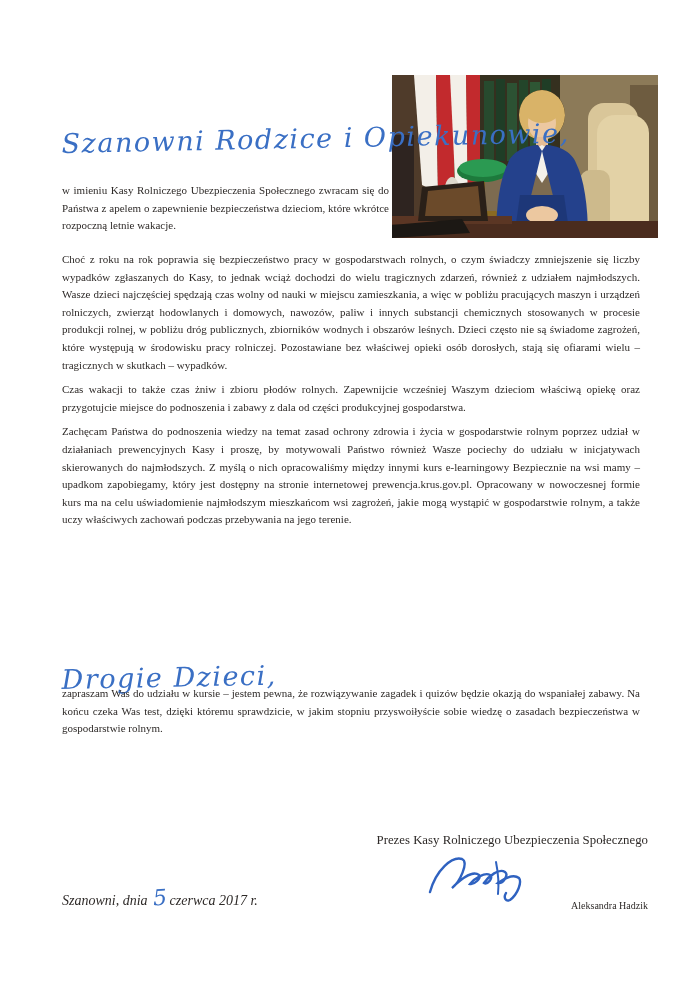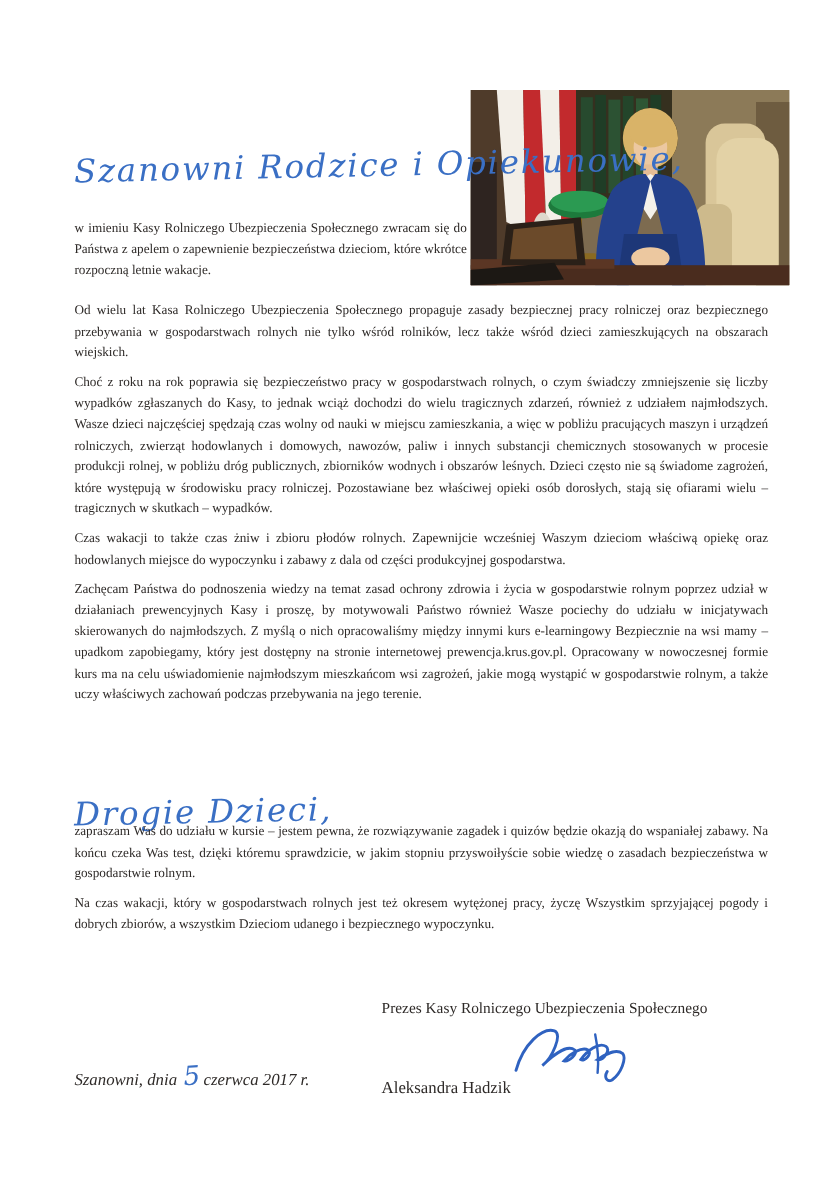--- a/index.html
+++ b/index.html
@@ -33,25 +33,25 @@
   .p1-block{position:absolute;left:62px;top:182px;width:327px;}
   .body-main{position:absolute;left:62px;top:251px;width:578px;}
   .salutation-2{position:absolute;left:62px;top:664px;}
   .body-children{position:absolute;left:62px;top:685px;width:578px;}
   .photo-frame{
     position:absolute;left:392px;top:75px;width:266px;height:163px;
     overflow:hidden;
   }
   .sign-block{
     position:absolute;left:318px;top:832px;width:330px;
-    text-align:left;
+    text-align:right;
   }
   .sign-title{font-size:12.8px;line-height:16px;}
   .sign-scribble{margin:2px auto 0 auto;width:150px;height:52px;}
-  .sign-name{font-size:14px;margin-top:-2px;}
+  .sign-name{font-size:10px;margin-top:-2px;}
   .dateline{
     position:absolute;left:62px;top:893px;
     font-style:italic;font-size:14px;white-space:nowrap;
   }
   .hand-day{
     font-family:"DejaVu Serif","Liberation Serif",serif;
     color:#3a6fc4;font-size:22px;font-style:italic;
     display:inline-block;transform:rotate(-4deg);
     margin:0 3px 0 5px;line-height:0;
   }
@@ -117,33 +117,31 @@
     </svg>
   </div>
 
   <div class="salutation-1 script">Szanowni Rodzice i Opiekunowie,</div>
 
   <div class="p1-block">
     <p class="para">w imieniu Kasy Rolniczego Ubezpieczenia Społecznego zwracam się do Państwa z apelem o zapewnienie bezpieczeństwa dzieciom, które wkrótce rozpoczną letnie wakacje.</p>
   </div>
 
   <div class="body-main">
-    <p class="para">Od wielu lat Kasa Rolniczego Ubezpieczenia Społecznego propaguje zasady bezpiecznej pracy rolniczej oraz bezpiecznego przebywania w gospodarstwach rolnych nie tylko wśród rolników, lecz także wśród dzieci zamieszkujących na obszarach wiejskich.</p>
     <p class="para">Choć z roku na rok poprawia się bezpieczeństwo pracy w gospodarstwach rolnych, o czym świadczy zmniejszenie się liczby wypadków zgłaszanych do Kasy, to jednak wciąż dochodzi do wielu tragicznych zdarzeń, również z udziałem najmłodszych. Wasze dzieci najczęściej spędzają czas wolny od nauki w miejscu zamieszkania, a więc w pobliżu pracujących maszyn i urządzeń rolniczych, zwierząt hodowlanych i domowych, nawozów, paliw i innych substancji chemicznych stosowanych w procesie produkcji rolnej, w pobliżu dróg publicznych, zbiorników wodnych i obszarów leśnych. Dzieci często nie są świadome zagrożeń, które występują w środowisku pracy rolniczej. Pozostawiane bez właściwej opieki osób dorosłych, stają się ofiarami wielu – tragicznych w skutkach – wypadków.</p>
-    <p class="para">Czas wakacji to także czas żniw i zbioru płodów rolnych. Zapewnijcie wcześniej Waszym dzieciom właściwą opiekę oraz hodowlanych miejsce do wypoczynku i zabawy z dala od części produkcyjnej gospodarstwa.</p>
+    <p class="para">Czas wakacji to także czas żniw i zbioru płodów rolnych. Zapewnijcie wcześniej Waszym dzieciom właściwą opiekę oraz przygotujcie miejsce do podnoszenia i zabawy z dala od części produkcyjnej gospodarstwa.</p>
     <p class="para">
       <span>Zachęcam Państwa do podnoszenia wiedzy na temat zasad ochrony zdrowia i życia w gospodarstwie rolnym poprzez udział w działaniach prewencyjnych Kasy i proszę, by motywowali Państwo również Wasze pociechy do udziału w inicjatywach skierowanych do najmłodszych. Z myślą o nich opracowaliśmy między innymi kurs e-learningowy </span><span class="italic">Bezpiecznie na wsi mamy – upadkom zapobiegamy</span><span>, który jest dostępny na stronie internetowej </span><span class="italic">prewencja.krus.gov.pl.</span><span> Opracowany w nowoczesnej formie kurs ma na celu uświadomienie najmłodszym mieszkańcom wsi zagrożeń, jakie mogą wystąpić w gospodarstwie rolnym, a także uczy właściwych zachowań podczas przebywania na jego terenie.</span>
     </p>
   </div>
 
   <div class="salutation-2 script">Drogie Dzieci,</div>
 
   <div class="body-children">
     <p class="para">zapraszam Was do udziału w kursie – jestem pewna, że rozwiązywanie zagadek i quizów będzie okazją do wspaniałej zabawy. Na końcu czeka Was test, dzięki któremu sprawdzicie, w jakim stopniu przyswoiłyście sobie wiedzę o zasadach bezpieczeństwa w gospodarstwie rolnym.</p>
-    <p class="para">Na czas wakacji, który w gospodarstwach rolnych jest też okresem wytężonej pracy, życzę Wszystkim sprzyjającej pogody i dobrych zbiorów, a wszystkim Dzieciom udanego i bezpiecznego wypoczynku.</p>
   </div>
 
   <div class="sign-block">
     <div class="sign-title">Prezes Kasy Rolniczego Ubezpieczenia Społecznego</div>
     <div class="sign-scribble">
       <svg width="150" height="52" viewBox="0 0 150 52">
         <path d="M22 42 C 28 20, 44 6, 54 9 C 61 12, 52 32, 44 38 C 56 26, 66 21, 71 25 C 74 28, 66 35, 62 34 C 67 28, 77 22, 82 25 C 86 28, 79 35, 76 33 C 81 26, 91 18, 97 22 C 101 25, 95 34, 90 33 C 97 28, 106 24, 111 28 C 114 32, 110 44, 102 50 C 98 52, 95 48, 98 43" fill="none" stroke="#2f62c0" stroke-width="2.4" stroke-linecap="round"></path>
         <path d="M88 12 C 90 22, 91 34, 90 44" fill="none" stroke="#2f62c0" stroke-width="2" stroke-linecap="round"></path>
       </svg>
     </div>

